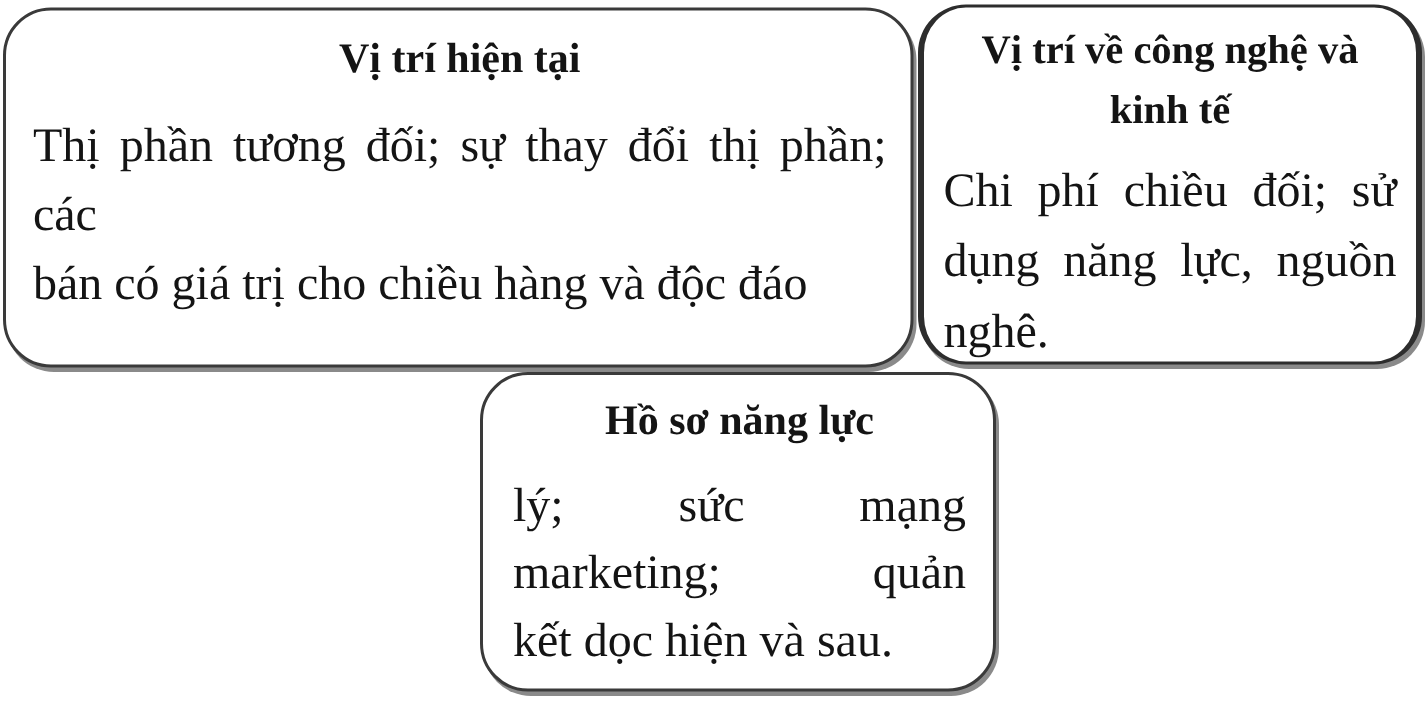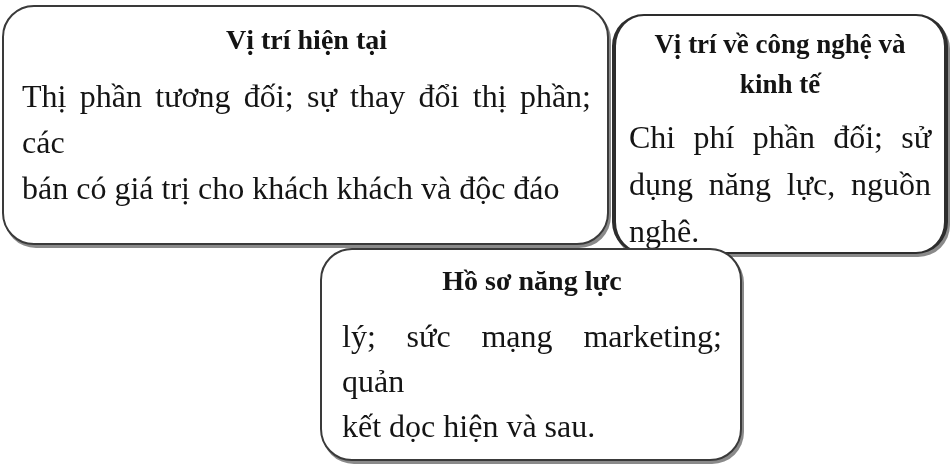--- a/index.html
+++ b/index.html
@@ -29,32 +29,32 @@
   .box-current {
     left: 2px;
     top: 5px;
     width: 607px;
     height: 240px;
     padding: 12px 16px 0 18px;
   }
 
   .box-tech {
     left: 612px;
-    top: 14px;
+    top: 3px;
     width: 336px;
     height: 240px;
     border-width: 2px 4px 2px 4px;
     border-color: #2d2d2d;
     padding: 8px 13px 0 13px;
   }
 
   .box-profile {
     left: 320px;
     top: 248px;
-    width: 422px;
+    width: 344px;
     height: 213px;
     padding: 10px 18px 0 20px;
   }
 
   .box-title {
     margin: 0 0 12px 0;
     font-weight: bold;
     font-size: 28px;
     line-height: 42px;
     text-align: center;
@@ -89,28 +89,28 @@
 </style>
 </head>
 <body>
 
 <div class="canvas">
 
   <section class="box box-current">
     <h3 class="box-title">Vị trí hiện tại</h3>
     <p class="box-body">
       <span class="ln just">Thị phần tương đối; sự thay đổi thị phần; các</span>
-      <span class="ln last">bán có giá trị cho khách khách và độc đáo</span>
+      <span class="ln last">bán có giá trị cho chiều hàng và độc đáo</span>
     </p>
   </section>
 
   <section class="box box-tech">
     <h3 class="box-title">Vị trí về công nghệ và kinh tế</h3>
     <p class="box-body">
-      <span class="ln just">Chi phí phần đối; sử</span>
+      <span class="ln just">Chi phí chiều đối; sử</span>
       <span class="ln just">dụng năng lực, nguồn</span>
       <span class="ln last">nghê.</span>
     </p>
   </section>
 
   <section class="box box-profile">
     <h3 class="box-title">Hồ sơ năng lực</h3>
     <p class="box-body">
       <span class="ln just">lý; sức mạng marketing; quản</span>
       <span class="ln last">kết dọc hiện và sau.</span>

